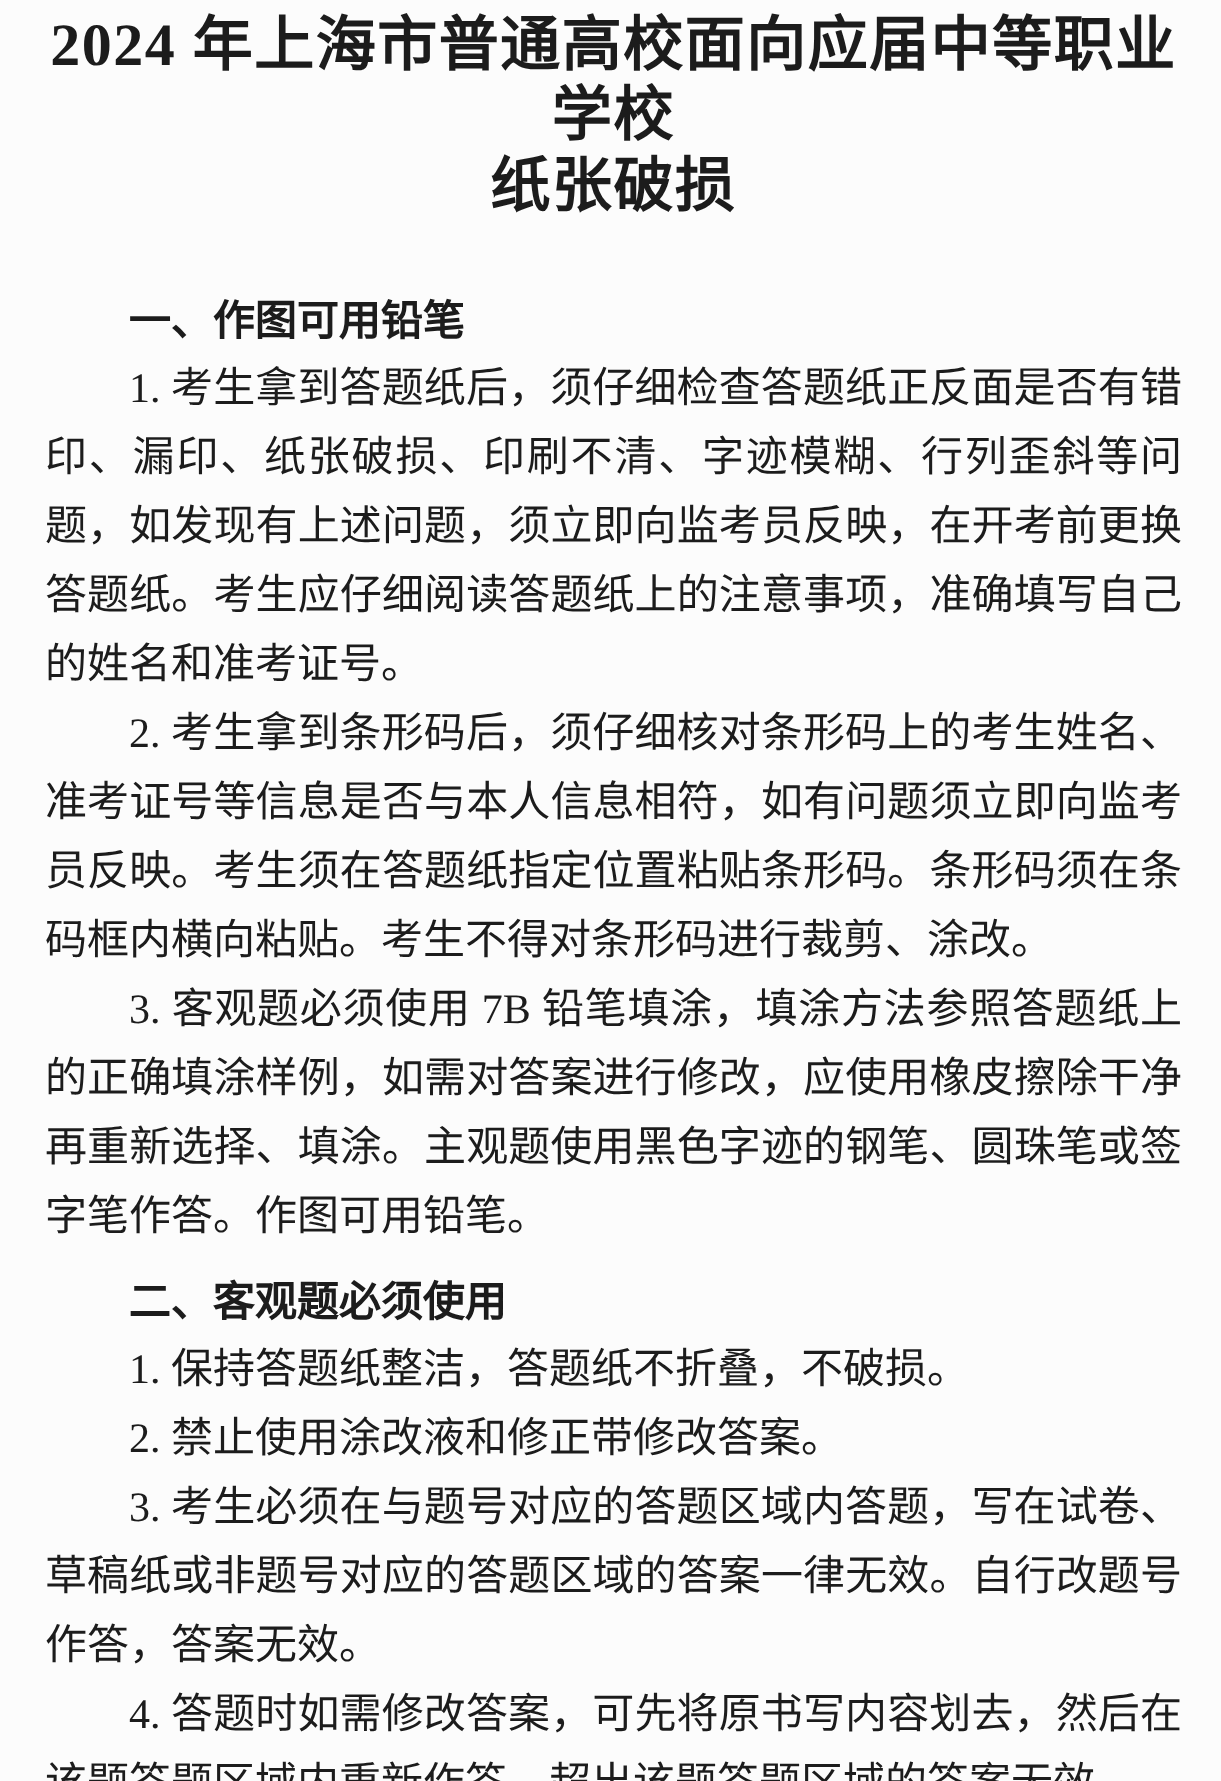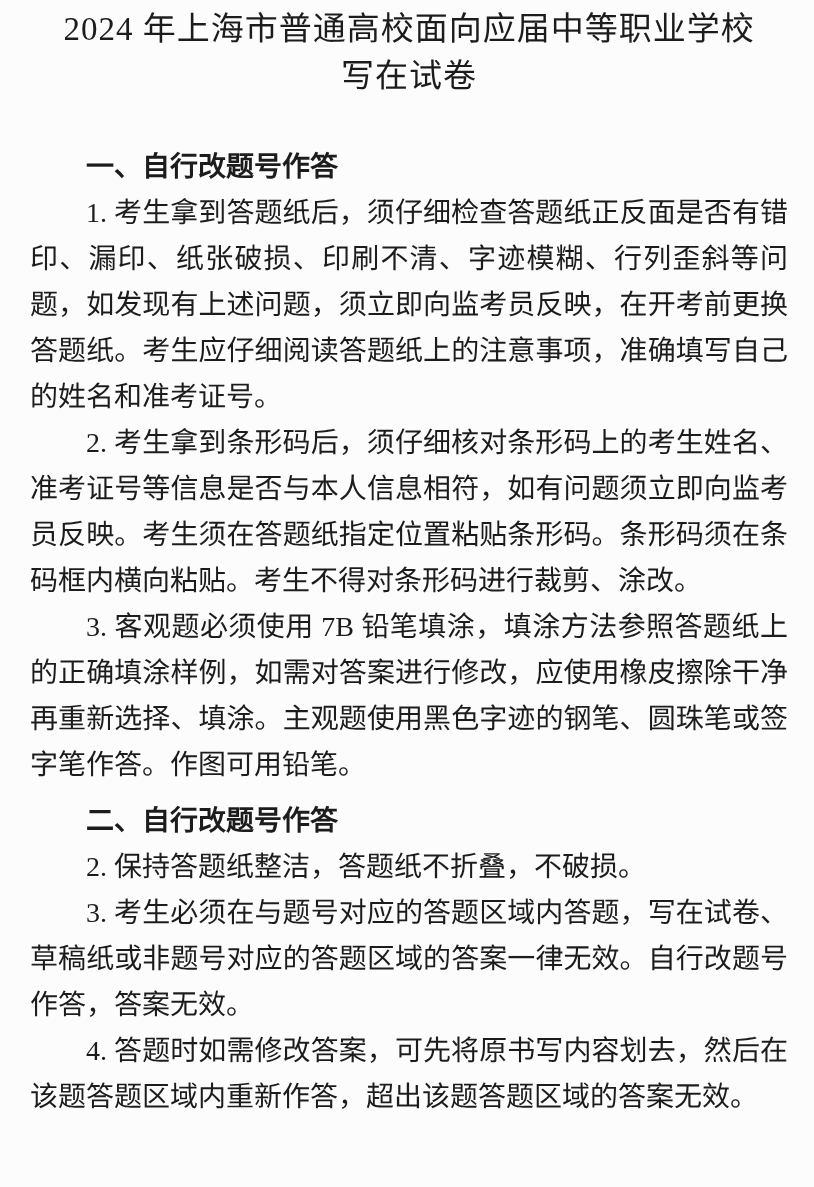--- a/index.html
+++ b/index.html
@@ -13,22 +13,22 @@
     min-height: 1187px;
     box-sizing: border-box;
     background: #fcfcfc;
     color: #1c1c1c;
     padding: 6px 26px 24px 30px;
     font-family: "Liberation Serif", "DejaVu Serif", serif;
     overflow: hidden;
   }
   .doc-title {
     margin: 0 0 44px 0;
-    font-size: 33px;
-    font-weight: 400;
+    font-size: 40px;
+    font-weight: 700;
     line-height: 47px;
     text-align: center;
     letter-spacing: 1px;
     font-family: "Liberation Serif", "DejaVu Serif", serif;
   }
   .doc-title .title-line {
     display: block;
   }
   .section-heading {
     margin: 10px 0 0 0;
@@ -48,26 +48,27 @@
     font-family: "Liberation Serif", "DejaVu Serif", serif;
   }
 </style>
 </head>
 <body>
 
 <div class="page">
 
   <h1 class="doc-title">
     <span class="title-line">2024 年上海市普通高校面向应届中等职业学校</span>
-    <span class="title-line">写在试卷</span>
+    <span class="title-line">纸张破损</span>
   </h1>
 
-  <h2 class="section-heading">一、自行改题号作答</h2>
+  <h2 class="section-heading">一、作图可用铅笔</h2>
   <p class="para">1. 考生拿到答题纸后，须仔细检查答题纸正反面是否有错印、漏印、纸张破损、印刷不清、字迹模糊、行列歪斜等问题，如发现有上述问题，须立即向监考员反映，在开考前更换答题纸。考生应仔细阅读答题纸上的注意事项，准确填写自己的姓名和准考证号。</p>
   <p class="para">2. 考生拿到条形码后，须仔细核对条形码上的考生姓名、准考证号等信息是否与本人信息相符，如有问题须立即向监考员反映。考生须在答题纸指定位置粘贴条形码。条形码须在条码框内横向粘贴。考生不得对条形码进行裁剪、涂改。</p>
   <p class="para">3. 客观题必须使用 7B 铅笔填涂，填涂方法参照答题纸上的正确填涂样例，如需对答案进行修改，应使用橡皮擦除干净再重新选择、填涂。主观题使用黑色字迹的钢笔、圆珠笔或签字笔作答。作图可用铅笔。</p>
 
-  <h2 class="section-heading">二、自行改题号作答</h2>
-  <p class="para">2. 保持答题纸整洁，答题纸不折叠，不破损。</p>
+  <h2 class="section-heading">二、客观题必须使用</h2>
+  <p class="para">1. 保持答题纸整洁，答题纸不折叠，不破损。</p>
+  <p class="para">2. 禁止使用涂改液和修正带修改答案。</p>
   <p class="para">3. 考生必须在与题号对应的答题区域内答题，写在试卷、草稿纸或非题号对应的答题区域的答案一律无效。自行改题号作答，答案无效。</p>
   <p class="para">4. 答题时如需修改答案，可先将原书写内容划去，然后在该题答题区域内重新作答，超出该题答题区域的答案无效。</p>
 
 </div>
 
 </body></html>

